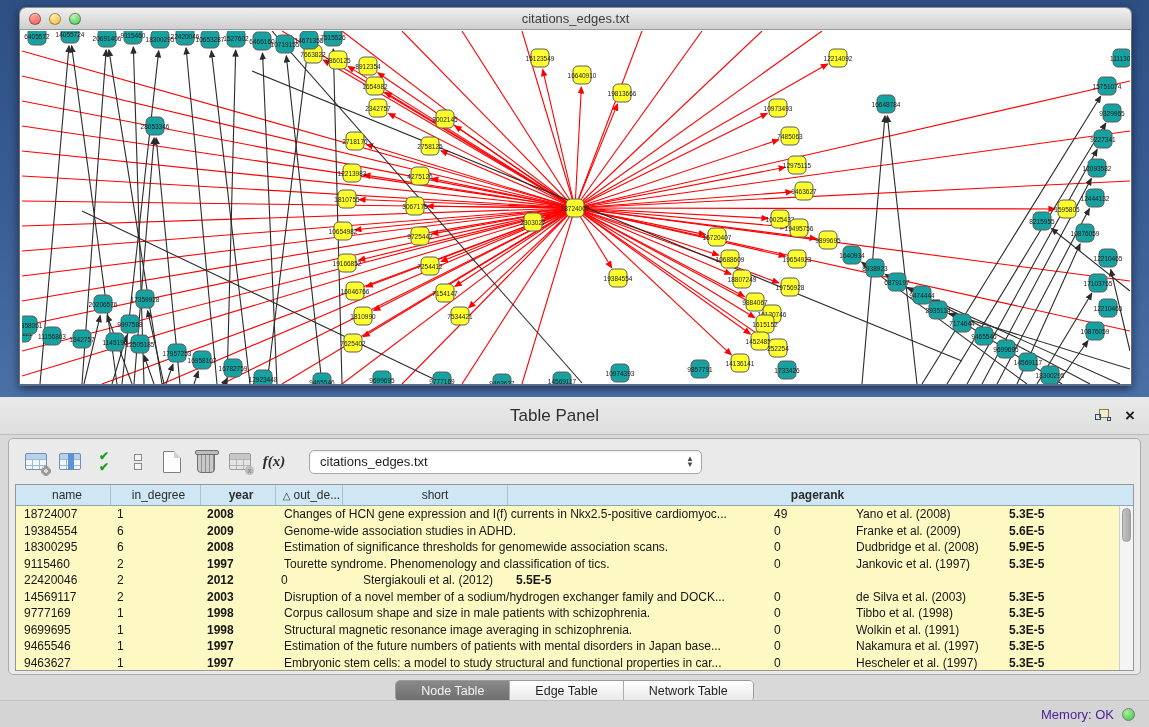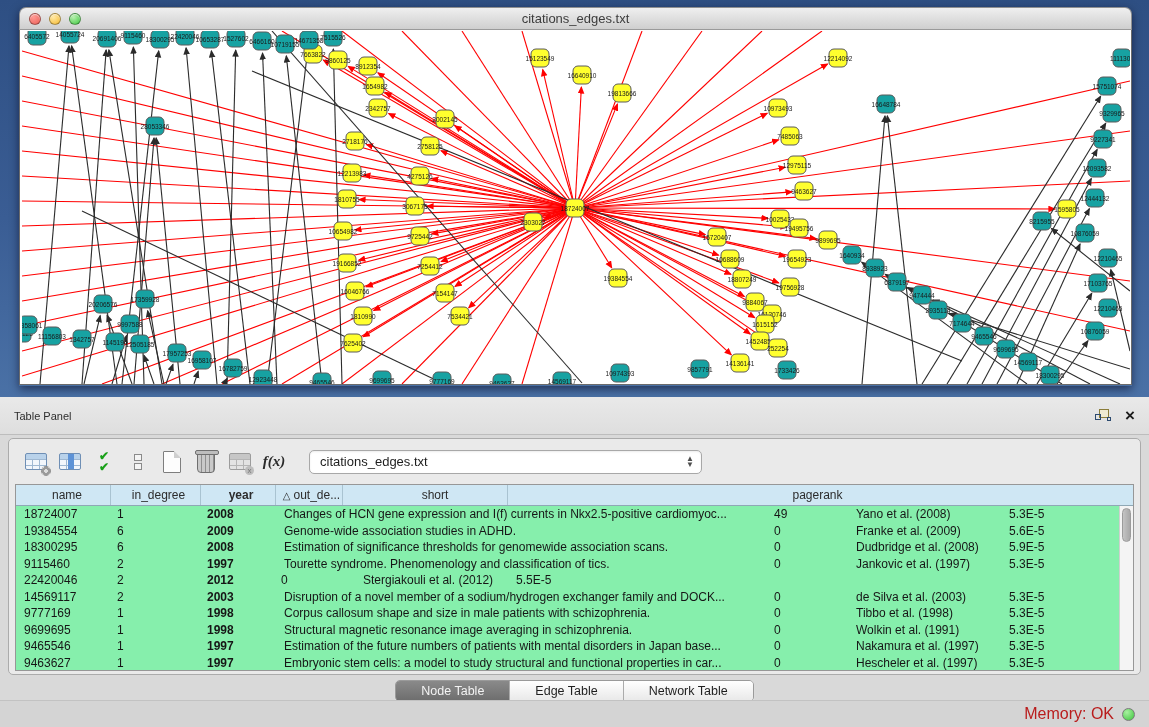--- a/index.html
+++ b/index.html
@@ -20,21 +20,21 @@
   .t-yellow{ background:radial-gradient(circle at 35% 30%,#ffe9a8,#f5b92e);}
   .t-green{ background:radial-gradient(circle at 35% 30%,#b9f0b0,#3ec93f);}
   #win-title { position:absolute; left:0; right:0; text-align:center; font-size:13px; color:#3c3c3c; }
   #canvas-wrap { height:355px; background:#ffffff; border:1px solid #6b6b6b; border-top:none; position:relative; overflow:hidden; }
   #net { position:absolute; left:2px; top:1px; }
 
   
   #table-panel { position:absolute; left:0; top:397px; width:1149px; height:330px; background:#d9d9d9; }
   #panel-titlebar { height:38px; background:linear-gradient(180deg,#e9e9e9,#dedede);
     border-bottom:1px solid #bdbdbd; display:flex; align-items:center; }
-  #panel-title { font-size:11px; color:#2e2e2e; margin-left:14px; flex:1; }
+  #panel-title { font-size:17px; color:#2e2e2e; margin-left:14px; flex:1;text-align:center; }
   #float-icon { width:16px; height:14px; position:relative; margin-right:14px; cursor:pointer;}
   #float-icon .sq1{ position:absolute; left:4px; top:0; width:10px; height:9px; border:1px solid #8b7d3a; background:#efead2;}
   #float-icon .sq2{ position:absolute; left:0; top:5px; width:6px; height:6px; border:1px solid #2c4a6e;}
   #float-icon .sq3{ position:absolute; right:0; top:8px; width:4px; height:4px; border:1px solid #2c4a6e;}
   #close-icon { font-size:17px; font-weight:bold; color:#1a1a1a; margin-right:14px; line-height:14px; cursor:pointer;}
 
   #panel-container { position:absolute; left:8px; right:8px; top:41px; height:237px;
     background:#eaeaea; border:1px solid #ababab; border-radius:5px; }
   #toolbar { height:45px; display:flex; align-items:center; padding-left:10px; }
   .tool-btn { width:34px; height:30px; display:flex; align-items:center; justify-content:center; position:relative; }
@@ -73,46 +73,46 @@
   .trash-icon::before { content:""; position:absolute; left:-3px; top:-4px; width:22px; height:3px;
     background:#bdbdbd; border:1px solid #6f6f6f; border-radius:2px;}
   .fx-icon { font-family:"Liberation Serif", serif; font-style:italic; font-weight:bold; font-size:15px; color:#2a2a2a; }
   #table-combo { width:393px; height:24px; margin-left:18px; background:#ffffff;
     border:1px solid #a8a8a8; border-radius:5px; display:flex; align-items:center;
     box-shadow:inset 0 1px 2px rgba(0,0,0,.08); }
   #table-combo .val { flex:1; font-size:13px; color:#1d1d1d; padding-left:10px; }
   #combo-arrows { display:flex; flex-direction:column; margin-right:7px; line-height:5px; }
   #combo-arrows i { font-style:normal; font-size:8px; color:#4d4d4d; height:6px; }
 
-  #table-wrap { position:relative; margin:0 6px; height:187px; background:#86efac; border:1px solid #979797; overflow:hidden; }
+  #table-wrap { position:relative; margin:0 6px; height:187px; background:#fef9c3; border:1px solid #979797; overflow:hidden; }
   .thead { display:flex; height:21px; background:#cfe7f4; border-bottom:1px solid #8fa8b5; padding-right:14px;}
   .th { font-size:12px; color:#2c2c2c; text-align:center; line-height:20px; border-right:1px solid #a9c3d1;
     overflow:hidden; white-space:nowrap; }
   .th:last-child { border-right:none; }
   .sortmark { font-size:10px; margin-right:3px; }
   .tr { display:flex; height:16.5px; padding-right:14px; }
   .td { font-size:12px; color:#161616; line-height:16px; white-space:nowrap; overflow:hidden; }
   .c0{width:95px; padding-left:8px;} .c1{width:90px; padding-left:6px;} .c2{width:75px; padding-left:6px;font-weight:bold;}
   .c3{width:493px; padding-left:8px;} .c4{width:67px; padding-left:5px;} .c5{width:165px; padding-left:20px;}
-  .c6{flex:1; padding-left:8px;}
+  .c6{flex:1; padding-left:8px;font-weight:bold;}
   #v-scroll { position:absolute; right:0; top:21px; bottom:0; width:14px; background:#f4f4f4; border-left:1px solid #cfcfcf; }
   #v-thumb { position:absolute; left:2px; top:2px; width:9px; height:34px; border-radius:5px;
     background:linear-gradient(90deg,#c4c4c4,#a8a8a8); border:1px solid #9b9b9b;}
 
   #tabs-row { position:absolute; left:0; right:0; top:283px; display:flex; justify-content:center; }
   #seg { display:flex; border:1px solid #9a9a9a; border-radius:5px; overflow:hidden;
     box-shadow:0 1px 1px rgba(255,255,255,.7); }
   .seg-btn { font-size:12.5px; padding:3px 25px; background:linear-gradient(180deg,#ffffff,#e8e8e8);
     color:#1f1f1f; border-left:1px solid #ababab; cursor:pointer; }
   .seg-btn:first-child { border-left:none; }
   .seg-btn.active { background:linear-gradient(180deg,#8a8a8a,#6d6d6d); color:#f3f3f3; }
 
   #status-bar { position:absolute; left:0; right:0; bottom:0; height:27px; background:#d4d4d4;
     border-top:1px solid #c2c2c2; display:flex; align-items:center; justify-content:flex-end; }
-  #memory-label { font-size:16px; color:#b91c1c; margin-right:8px; }
+  #memory-label { font-size:13px; color:#4c1d95; margin-right:8px; }
   #memory-led { width:13px; height:13px; border-radius:50%; margin-right:14px;
     background:radial-gradient(circle at 35% 30%,#a8f0a0,#3cc53c); border:1px solid #7a7a7a; }
 </style>
 </head>
 <body>
 
 <div id="desktop">
   <div id="net-window">
     <div id="titlebar">
       <span class="traffic t-red"></span>

